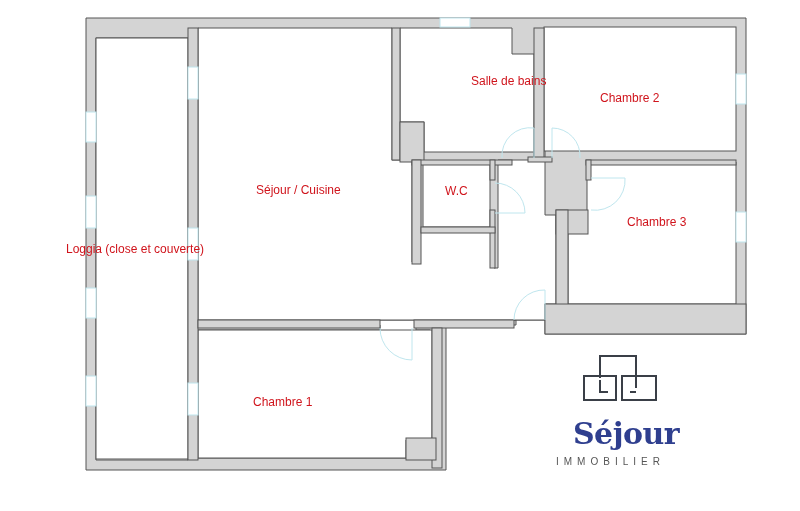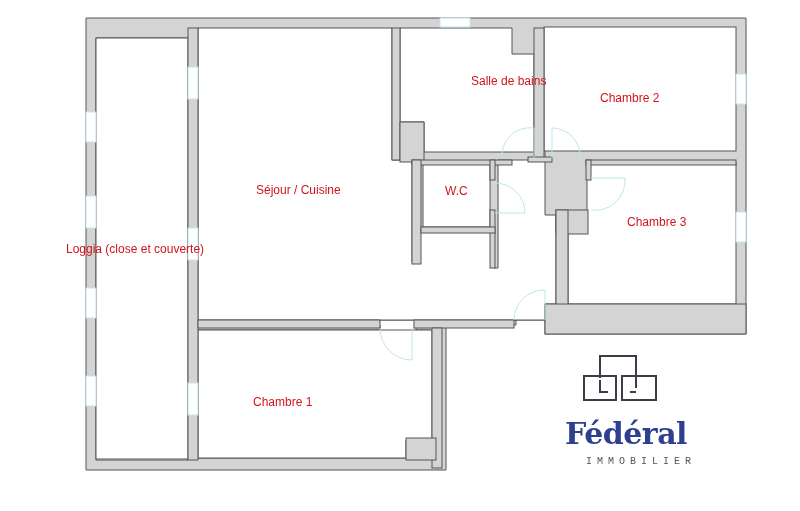--- a/index.html
+++ b/index.html
@@ -1,21 +1,21 @@
 <!DOCTYPE html>
 <html><head>
 <meta charset="utf-8">
 <style>
   html, body { margin:0; padding:0; background:#ffffff; }
   body { width:800px; height:511px; position:relative; overflow:hidden; font-family:"Liberation Sans", sans-serif; }
   #plan { position:absolute; left:0; top:0; }
   .label { position:absolute; color:#d0141c; font-size:12px; white-space:nowrap; font-family:"Liberation Sans", sans-serif; }
   .logo { position:absolute; left:556px; top:350px; width:140px; height:130px; }
   .logo-name { position:absolute; left:0; top:66px; width:140px; text-align:center; font-family:"DejaVu Serif", serif; font-weight:bold; font-size:30px; color:#2f3f8f; letter-spacing:-0.5px; }
-  .logo-sub { position:absolute; left:0; top:106px; width:140px; text-align:right; font-size:10px; letter-spacing:5px; color:#555; font-family:Liberation Mono, monospace; }
+  .logo-sub { position:absolute; left:0; top:106px; width:140px; text-align:left; font-size:10px; letter-spacing:5px; color:#555; font-family:Liberation Sans, sans-serif; }
 </style>
 </head>
 <body>
 
 <svg id="plan" width="800" height="511" viewBox="0 0 800 511">
   <g fill="#d4d4d4" stroke="#555" stroke-width="1">
 
     <path d="M86,18 H746 V334 H545 V320 H446 V470 H86 Z M96,38 V460 H188 V38 Z M198,28 V325 H380 V330 H198 V458 H406 V440 H430 V330 H416 V325 H516 V320 H198 Z" fill-rule="evenodd"></path>
   </g>
 
@@ -85,15 +85,15 @@
 <div class="logo">
   <svg width="140" height="60" viewBox="0 0 140 60" style="position:absolute;left:0;top:0;">
     <g fill="none" stroke="#3a3f47" stroke-width="2">
       <path d="M44,28 V6 H80 V38"></path>
       <path d="M28,26 H60 V50 H28 Z"></path>
       <path d="M66,26 H100 V50 H66 Z"></path>
       <path d="M44,30 V42 H52"></path>
       <path d="M80,42 H74"></path>
     </g>
   </svg>
-  <div class="logo-name">Fédéral</div>
+  <div class="logo-name">Séjour</div>
   <div class="logo-sub">IMMOBILIER</div>
 </div>
 
 </body></html>

